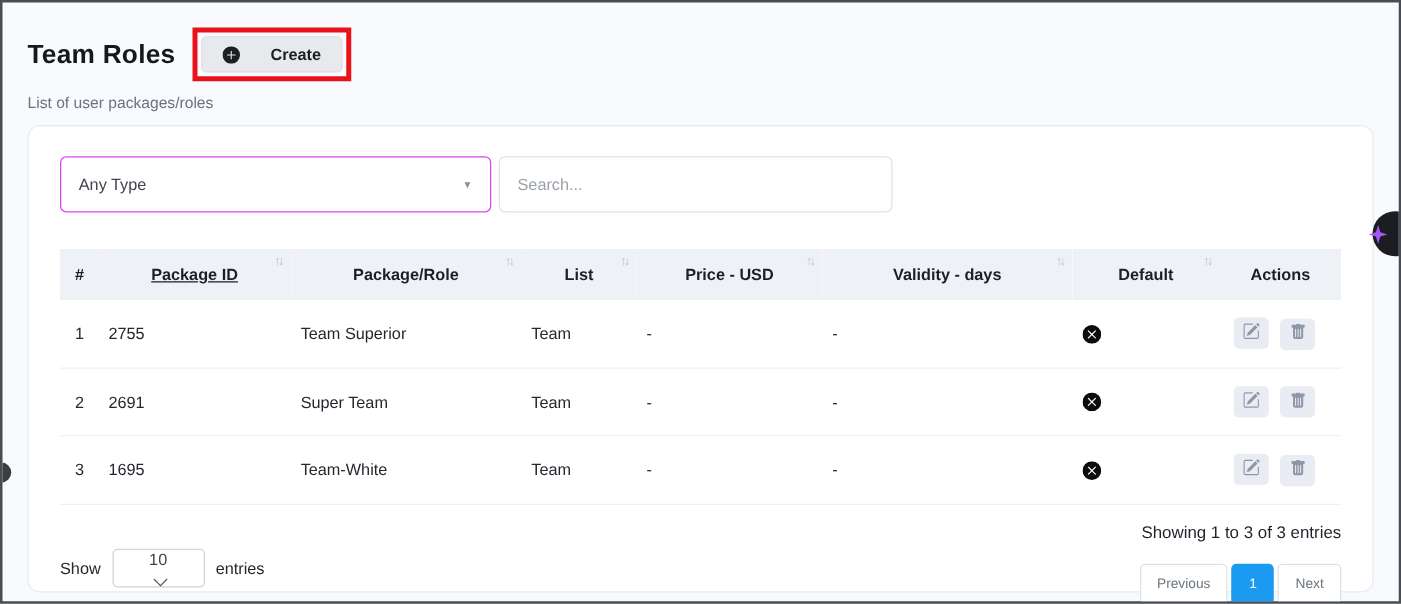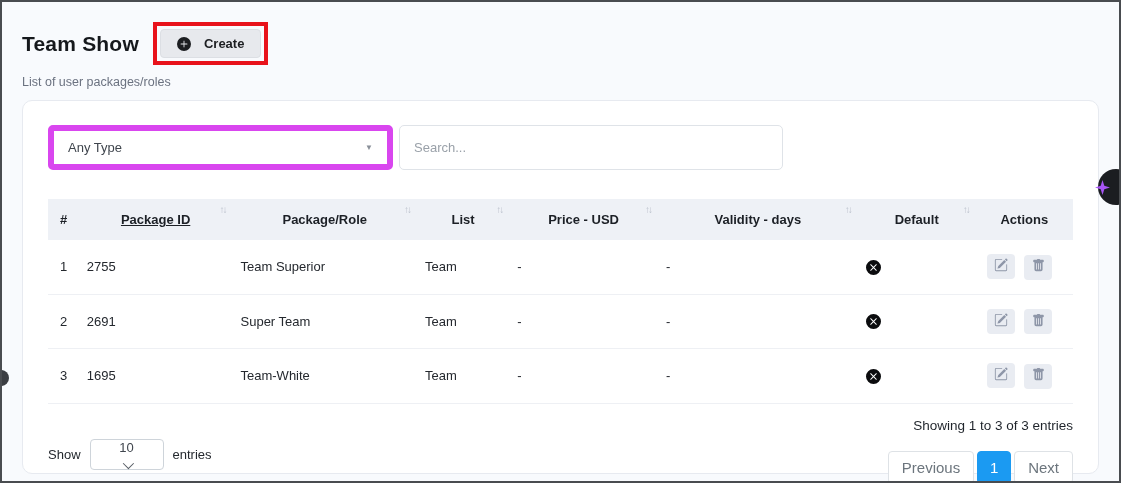--- a/index.html
+++ b/index.html
@@ -15,21 +15,21 @@
   
   .page-header { padding: 20px 20px 0 20px; }
   .title-row { display: flex; align-items: center; gap: 14px; }
   .page-title { font-size: 21px; font-weight: 700; color: #15181c; letter-spacing: .2px; }
   .annotation-box {
     border: 4px solid #e8121b;
     padding: 3px;
     background: transparent;
   }
   .create-btn {
-    display: inline-flex; align-items: center; gap: 13px;
+    display: inline-flex; align-items: center; gap: 24px;
     background: #e7e9ed;
     border: 1px solid #dcdfe4;
     border-radius: 4px;
     padding: 6px 16px;
     font-size: 13px; font-weight: 600; color: #1c1e21;
     font-family: "Liberation Sans", sans-serif;
     cursor: pointer;
   }
   .create-btn svg { display: block; }
   .subtitle { margin-top: 10px; font-size: 12.5px; color: #6b7280; }
@@ -40,30 +40,30 @@
     background: #ffffff;
     border: 1px solid #e7eaf0;
     border-radius: 10px;
     padding: 24px 25px 16px 25px;
   }
 
   
   .filters { display: flex; gap: 6px; }
   .fake-select {
     width: 345px; height: 45px;
-    border: 6px solid #d946ef; border-radius: 5px;
+    border: 1px solid #d946ef; border-radius: 5px;
     background: #fff;
     display: flex; align-items: center; justify-content: space-between;
     padding: 0 14px;
     font-size: 13px; color: #3f454d;
     cursor: pointer;
   }
   .fake-select .caret { font-size: 8px; color: #8a9099; }
   .search-input {
-    width: 384px; height: 45px;
+    width: 315px; height: 45px;
     border: 1px solid #dfe3e8; border-radius: 5px;
     padding: 0 14px; font-size: 13px;
     font-family: "Liberation Sans", sans-serif;
     color: #8b5cf6; outline: none;
   }
   .search-input::placeholder { color: #9aa1a9; }
 
   
   .roles-table { width: 100%; border-collapse: collapse; margin-top: 29px; table-layout: fixed; }
   .roles-table th {
@@ -110,21 +110,21 @@
     padding: 0 11px; font-size: 13px; color: #3f454d; cursor: pointer; flex-direction: column;
   }
   .chev { width: 8px; height: 8px; border-right: 1.6px solid #555b63; border-bottom: 1.6px solid #555b63;
     transform: rotate(45deg) translateY(-2px); }
   .footer-right { text-align: right; }
   .showing-text { font-size: 13.5px; color: #1f242b; }
   .pagination { margin-top: 18px; display: inline-flex; gap: 3px; }
   .page-btn {
     min-width: 34px; height: 33px;
     background: #fff; border: 1px solid #dee2e6; border-radius: 4px;
-    font-size: 15px; color: #6c757d; padding: 0 13px;
+    font-size: 11px; color: #6c757d; padding: 0 13px;
     font-family: "Liberation Sans", sans-serif; cursor: pointer;
   }
   .page-btn.active { background: #1b9af2; border-color: #1b9af2; color: #fff; font-weight: 400; padding: 0; }
 
   
   .assistant-fab {
     position: absolute; right: -15px; top: 167px;
     width: 36px; height: 36px; border-radius: 50%;
     background: #1b1d21;
     display: flex; align-items: center; justify-content: center;
@@ -135,21 +135,21 @@
     position: absolute; left: -9px; top: 368px;
     width: 16px; height: 16px; border-radius: 50%;
     background: #3a3d42; cursor: pointer;
   }
 </style>
 </head>
 <body>
 
 <div class="page-header">
   <div class="title-row">
-    <h1 class="page-title">Team Show</h1>
+    <h1 class="page-title">Team Roles</h1>
     <div class="annotation-box">
       <button class="create-btn">
         <span>
           <svg width="14" height="14" viewBox="0 0 16 16" fill="#1c1e21">
               <path d="M16 8A8 8 0 1 1 0 8a8 8 0 0 1 16 0zM8.5 4.5a.5.5 0 0 0-1 0v3h-3a.5.5 0 0 0 0 1h3v3a.5.5 0 0 0 1 0v-3h3a.5.5 0 0 0 0-1h-3v-3z"></path>
             </svg>
         </span>
         <span>Create</span>
       </button>
     </div>

